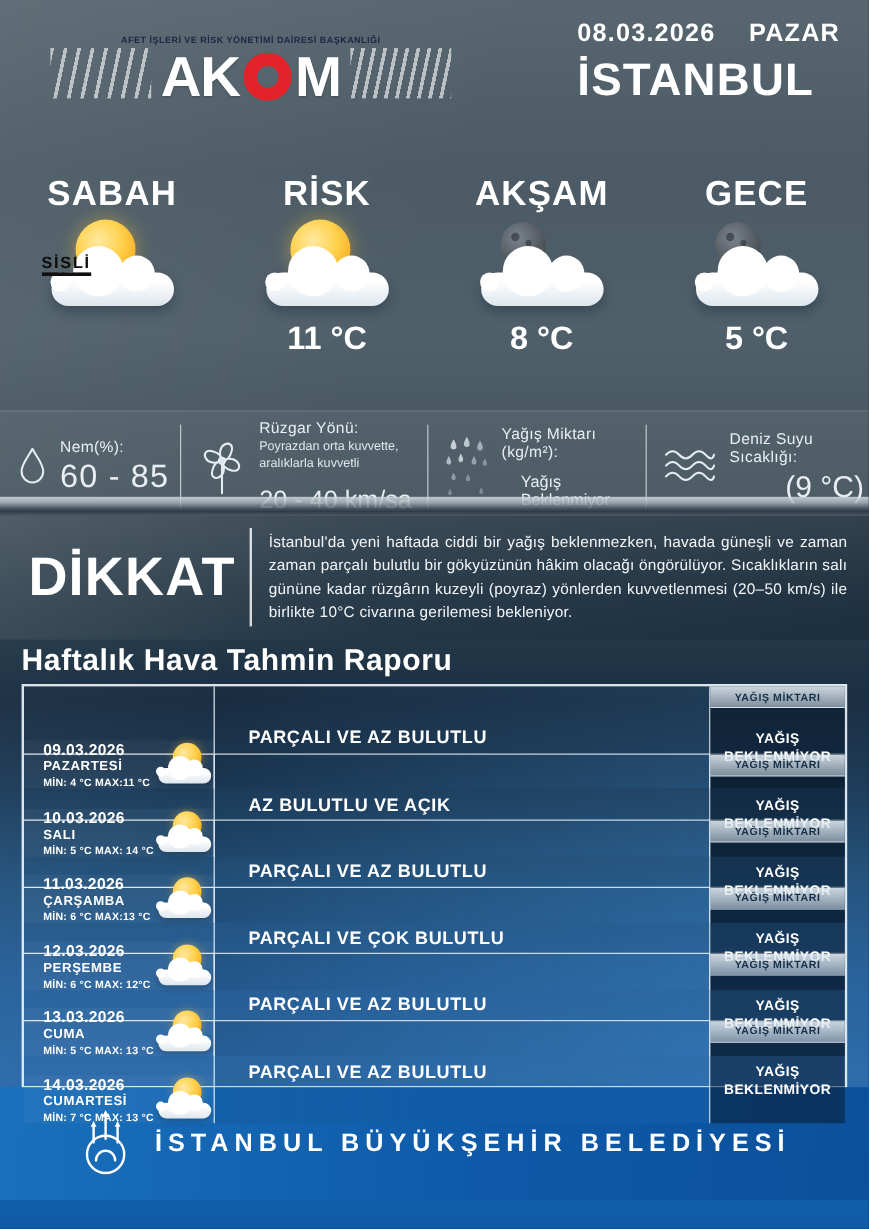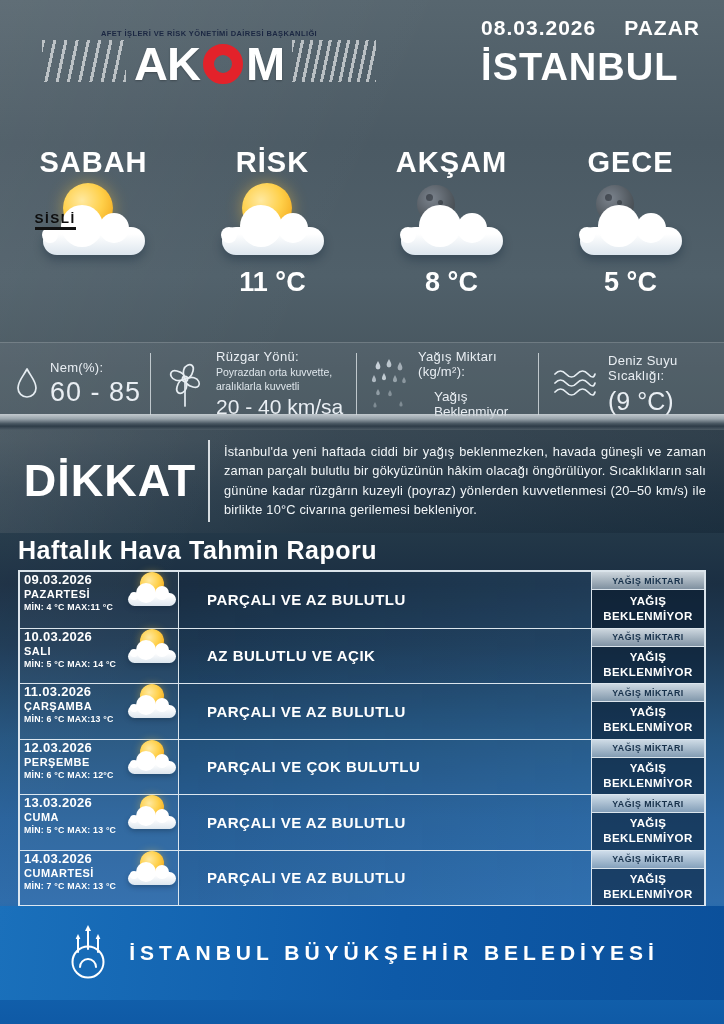--- a/index.html
+++ b/index.html
@@ -54,24 +54,24 @@
   .p-temp{ font-size:27px; font-weight:700; margin-top:4px; }
 
   
   .sec-metrics{ height:72px; display:grid; grid-template-columns:150px 206px 182px 186px;
     background:rgba(255,255,255,.06); border-top:1px solid rgba(255,255,255,.16); }
   .metric{ position:relative; display:flex; align-items:center; gap:10px; padding:6px 4px 6px 14px; color:#e9eef3; }
   .metric + .metric::before{ content:""; position:absolute; left:0; top:12%; height:76%; border-left:1px solid rgba(240,245,248,.7); }
   .m-texts{ display:flex; flex-direction:column; }
   .m-label{ font-size:13px; letter-spacing:.3px; }
   .m-big{ font-size:27px; font-weight:400; letter-spacing:1px; margin-top:2px; }
-  .m-mid{ font-size:21px; font-weight:400; margin-top:1px; }
+  .m-mid{ font-size:21px; font-weight:400; margin-top:12px; }
   .m-desc{ font-size:10.5px; line-height:1.3; color:#dfe7ec; margin-top:2px; }
   .m-val{ font-size:13.5px; margin-top:10px;margin-left:16px; }
-  .m-sea{ font-size:25px; font-weight:400; margin-top:4px; text-align:left; }
+  .m-sea{ font-size:25px; font-weight:400; margin-top:4px; text-align:right; }
   .m-icon{ flex:0 0 auto; display:flex; align-items:center; justify-content:center; }
   .m-icon svg{ stroke:#e6edf2; fill:none; stroke-width:1.7; stroke-linecap:round; stroke-linejoin:round; }
 
   .shine-band{ height:16px;
     background:linear-gradient(180deg,#d8dee2 0%, #a9b3ba 30%, #4a5863 60%, #2a3844 76%, #4f5d67 100%);
     opacity:.85; }
 
   
   .sec-alert{ height:103px; display:grid; grid-template-columns:196px 2px auto; align-items:center;
     padding:4px 12px 6px 12px;
@@ -80,21 +80,21 @@
   .alert-divider{ width:1.5px; height:82px; background:rgba(245,248,250,.85); }
   .alert-text{ font-size:12.8px; line-height:1.5; letter-spacing:.2px; text-align:justify;
     padding:0 6px 0 14px; color:#f2f6f8; font-weight:500; }
 
   
   .sec-weekly{ height:373px; }
   .weekly-title{ font-size:25px; font-weight:800; letter-spacing:.5px; padding:3px 0 5px 18px; }
   .wtable{ margin:0 18px; border:2px solid rgba(230,238,244,.95); }
   .wrow{ display:grid; grid-template-columns:158px 414px auto; height:55.5px; }
   .wrow + .wrow{ border-top:1.5px solid rgba(230,238,244,.95); }
-  .cell-date{ position:relative; display:flex; align-items:flex-start; padding-left:4px; background:rgba(255,255,255,.04); }
+  .cell-date{ position:relative; display:flex; align-items:flex-end; padding-left:16px; background:rgba(255,255,255,.04);margin-top:45px; }
   .d-texts{ width:102px; }
   .d-date{ font-size:13px; font-weight:800; letter-spacing:.3px; }
   .d-day{ font-size:11px; font-weight:800; letter-spacing:.5px; margin-top:1px; }
   .d-minmax{ font-size:8.8px; font-weight:700; letter-spacing:.2px; margin-top:2px; white-space:nowrap; }
   .wicon{ position:relative; width:52px; height:38px; }
   .wicon .sun{ width:24px; height:24px; left:14px; top:0; box-shadow:0 0 8px rgba(255,200,60,.4); }
   .wicon .cloud{ left:2px; right:2px; bottom:4px; height:13px; border-radius:8px; box-shadow:0 2px 5px rgba(15,35,55,.35); }
   .wicon .cloud::before{ width:20px; height:20px; top:-10px; left:8px; }
   .wicon .cloud::after{ width:14px; height:14px; top:-7px; right:7px; box-shadow:-28px 3px 0 -3px #fff; }
   .cell-cond{ display:flex; align-items:center; padding-left:28px; font-size:15px; font-weight:800;

